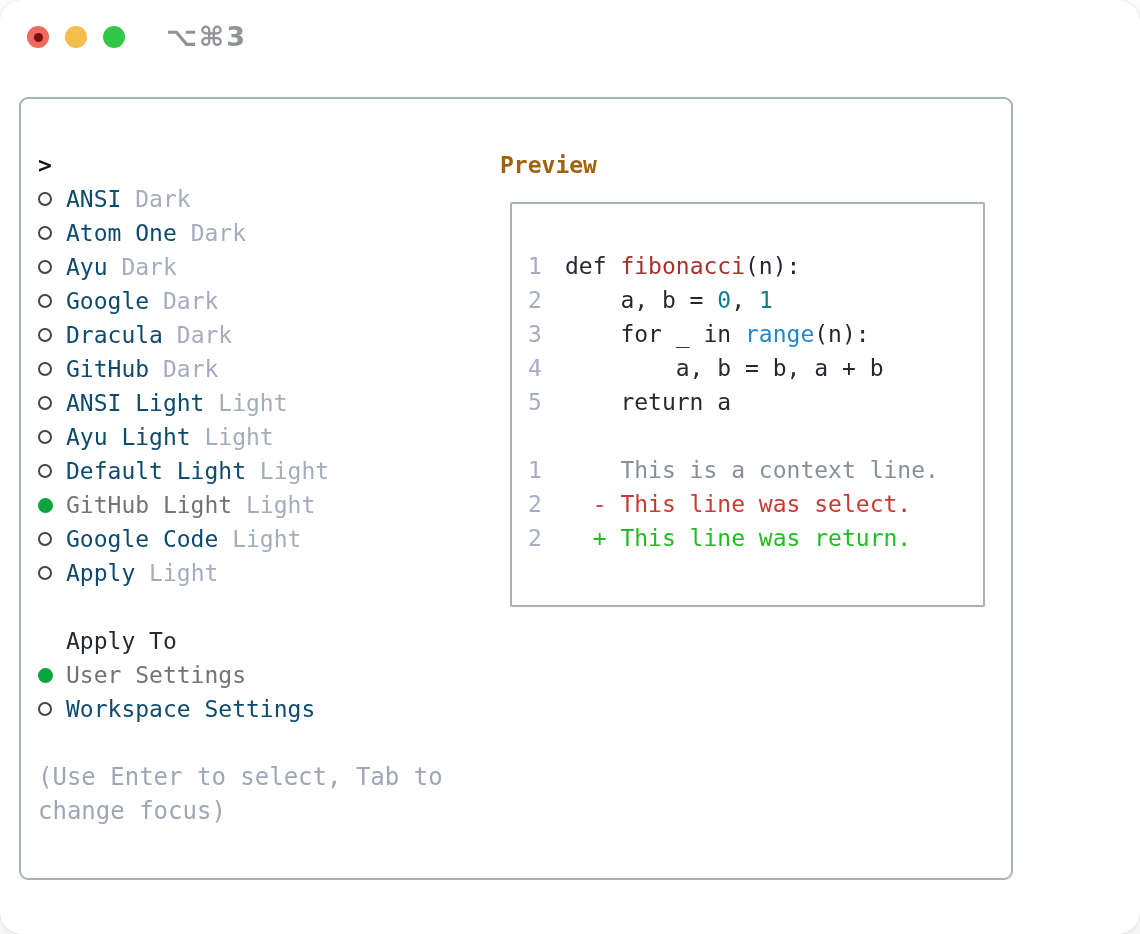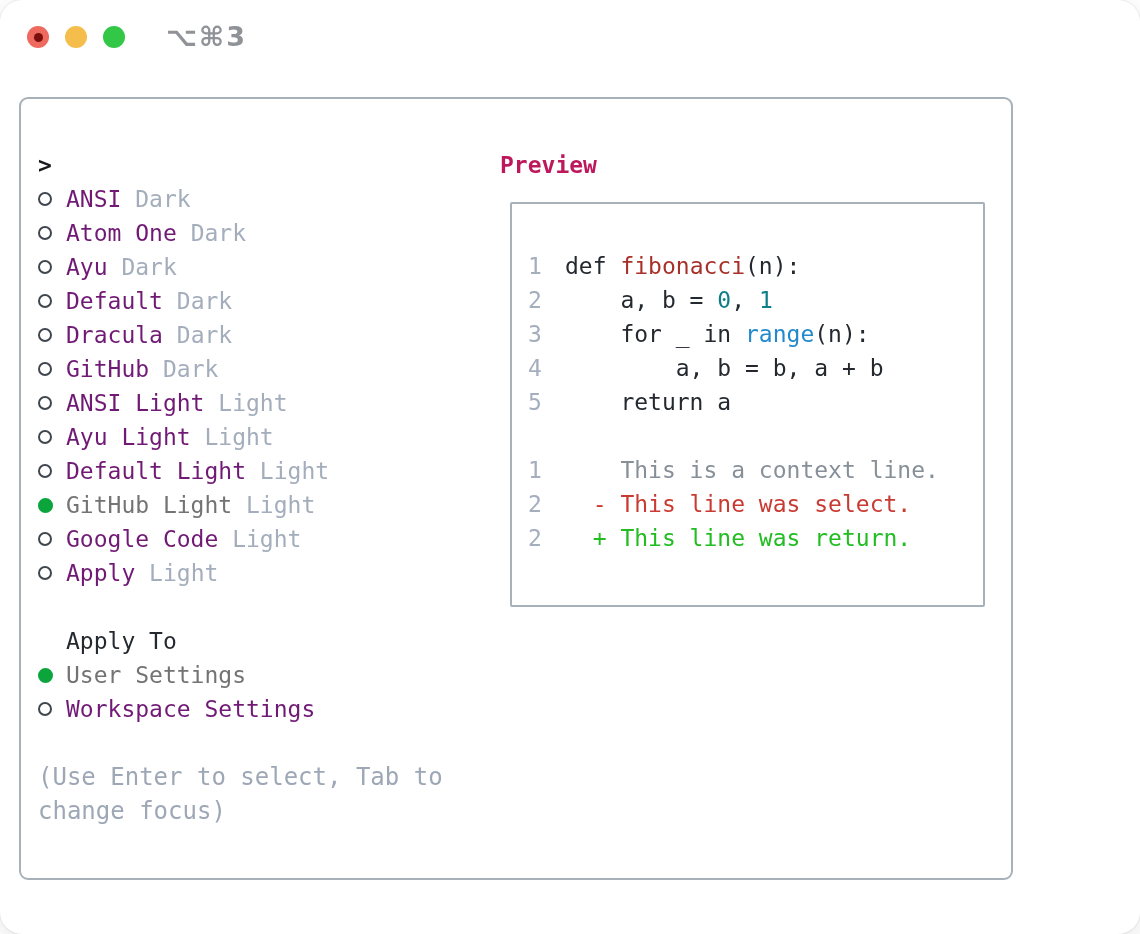--- a/index.html
+++ b/index.html
@@ -34,30 +34,30 @@
   
   .left-col { position:absolute; left:17px; top:49px; width:430px;
     font-size:23px; line-height:34px; color:#24292f; }
   .row { height:34px; display:flex; align-items:center; white-space:pre; }
   .bullet { width:28px; flex:none; display:flex; align-items:center; }
   .circle { width:14px; height:14px; border-radius:50%;
     border:2px solid #40464e; box-sizing:border-box; background:transparent; }
   .circle.sel { width:15px; height:15px; background:#0ba53c; border-color:#0ba53c; }
   .prompt { font-weight:bold; color:#17191c; }
   .hdr { font-weight:bold; color:#17191c; }
-  .nm { color:#701a75; }
+  .nm { color:#0c4a6e; }
   .row.sel .nm { color:#737373; }
   .vr { color:#a3adbb; }
   .spacer { height:34px; }
   .hint { width:420px; color:#9da7b5; font-size:24px; line-height:34px; }
 
   
   .preview-title { position:absolute; left:479px; top:49px; height:34px;
     display:flex; align-items:center;
-    font-size:23px; font-weight:bold; color:#be185d; }
+    font-size:23px; font-weight:bold; color:#a16207; }
   .preview-box {
     position:absolute; left:489px; top:103px; width:475px; height:405px;
     border:2px solid #a8b0ba; border-radius:2px; box-sizing:border-box;
     background:#ffffff; padding:45px 0 0 16px; overflow:hidden;
   }
   .cl { height:34px; display:flex; align-items:center; font-size:23px; }
   .gut { width:24px; flex:none; color:#a4aebe; }
   .cc { margin-left:13px; white-space:pre; color:#24292f; }
   .seg-fg  { color:#24292f;margin-top:38px; }
   .seg-fn  { color:#a93029; }
@@ -83,21 +83,21 @@
 
     <div class="left-col">
       <div class="row">
         <span class="bullet"><span class="prompt">&gt;</span></span>
       </div>
 
       <div id="theme-list">
           <div class="row"><span class="bullet"><span class="circle"></span></span><span class="nm">ANSI</span><span class="vr"> Dark</span></div>
           <div class="row"><span class="bullet"><span class="circle"></span></span><span class="nm">Atom One</span><span class="vr"> Dark</span></div>
           <div class="row"><span class="bullet"><span class="circle"></span></span><span class="nm">Ayu</span><span class="vr"> Dark</span></div>
-          <div class="row"><span class="bullet"><span class="circle"></span></span><span class="nm">Default</span><span class="vr"> Dark</span></div>
+          <div class="row"><span class="bullet"><span class="circle"></span></span><span class="nm">Google</span><span class="vr"> Dark</span></div>
           <div class="row"><span class="bullet"><span class="circle"></span></span><span class="nm">Dracula</span><span class="vr"> Dark</span></div>
           <div class="row"><span class="bullet"><span class="circle"></span></span><span class="nm">GitHub</span><span class="vr"> Dark</span></div>
           <div class="row"><span class="bullet"><span class="circle"></span></span><span class="nm">ANSI Light</span><span class="vr"> Light</span></div>
           <div class="row"><span class="bullet"><span class="circle"></span></span><span class="nm">Ayu Light</span><span class="vr"> Light</span></div>
           <div class="row"><span class="bullet"><span class="circle"></span></span><span class="nm">Default Light</span><span class="vr"> Light</span></div>
           <div class="row sel"><span class="bullet"><span class="circle sel"></span></span><span class="nm">GitHub Light</span><span class="vr"> Light</span></div>
           <div class="row"><span class="bullet"><span class="circle"></span></span><span class="nm">Google Code</span><span class="vr"> Light</span></div>
           <div class="row"><span class="bullet"><span class="circle"></span></span><span class="nm">Apply</span><span class="vr"> Light</span></div>
         </div>
 

